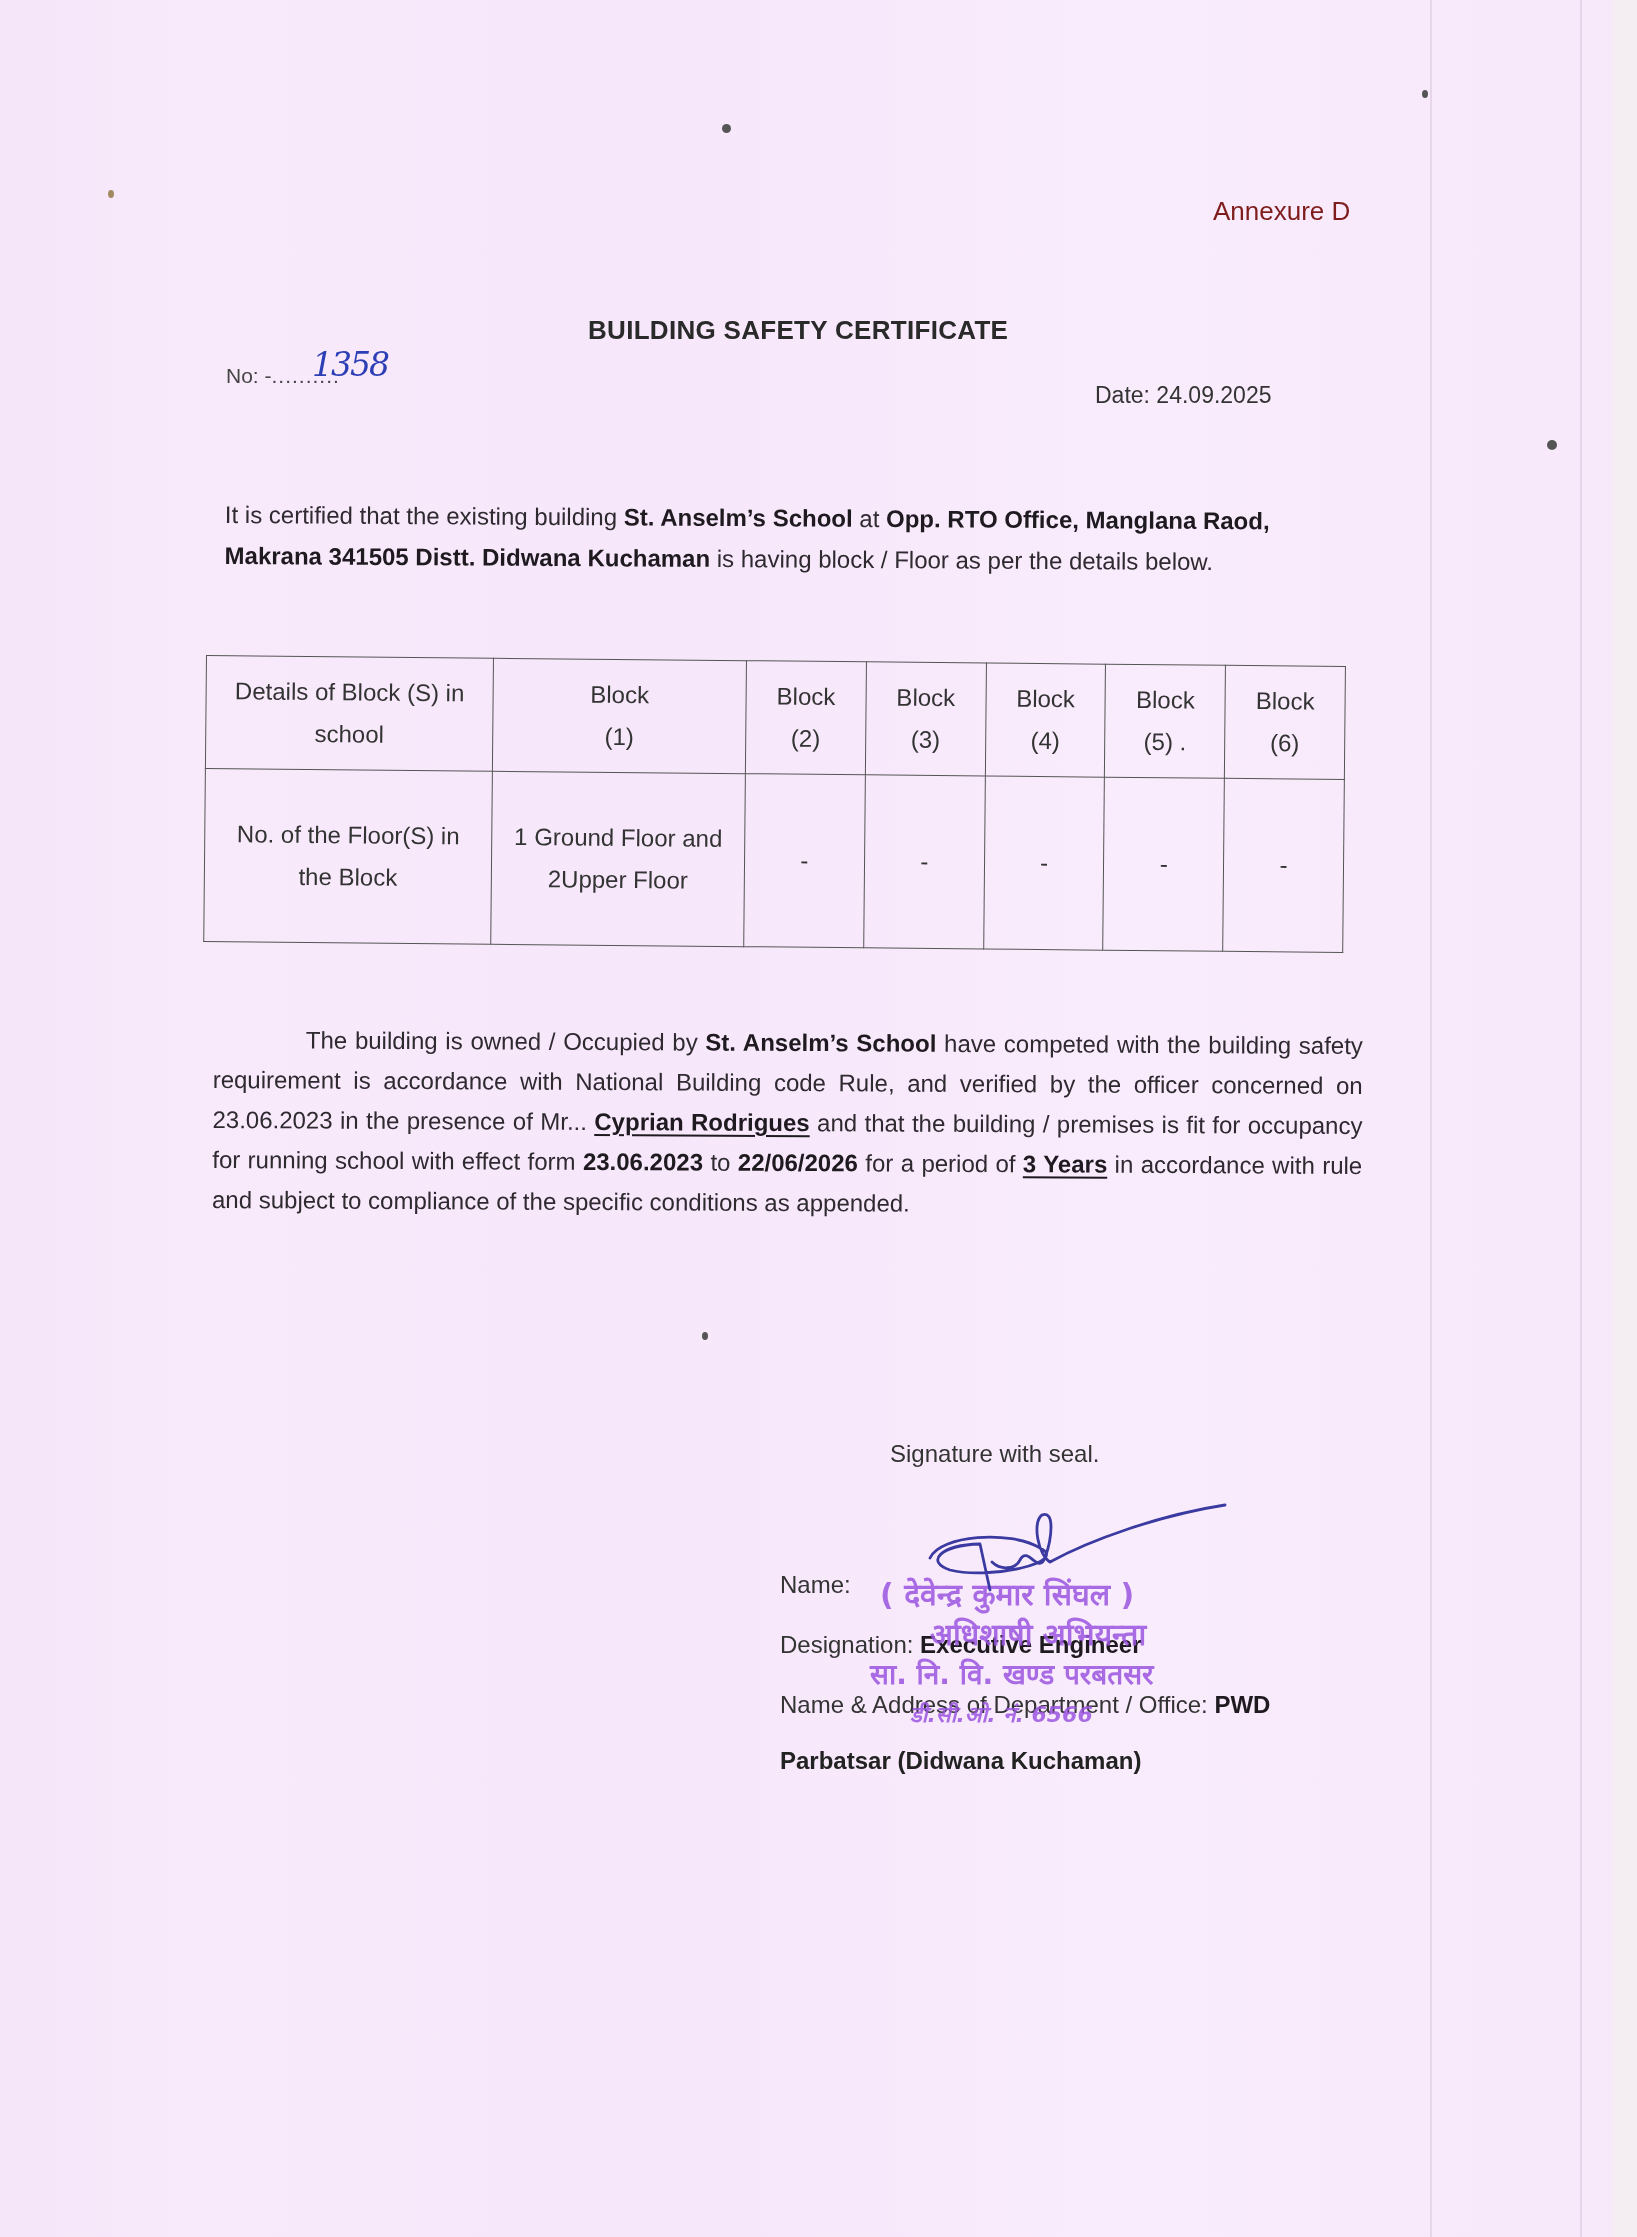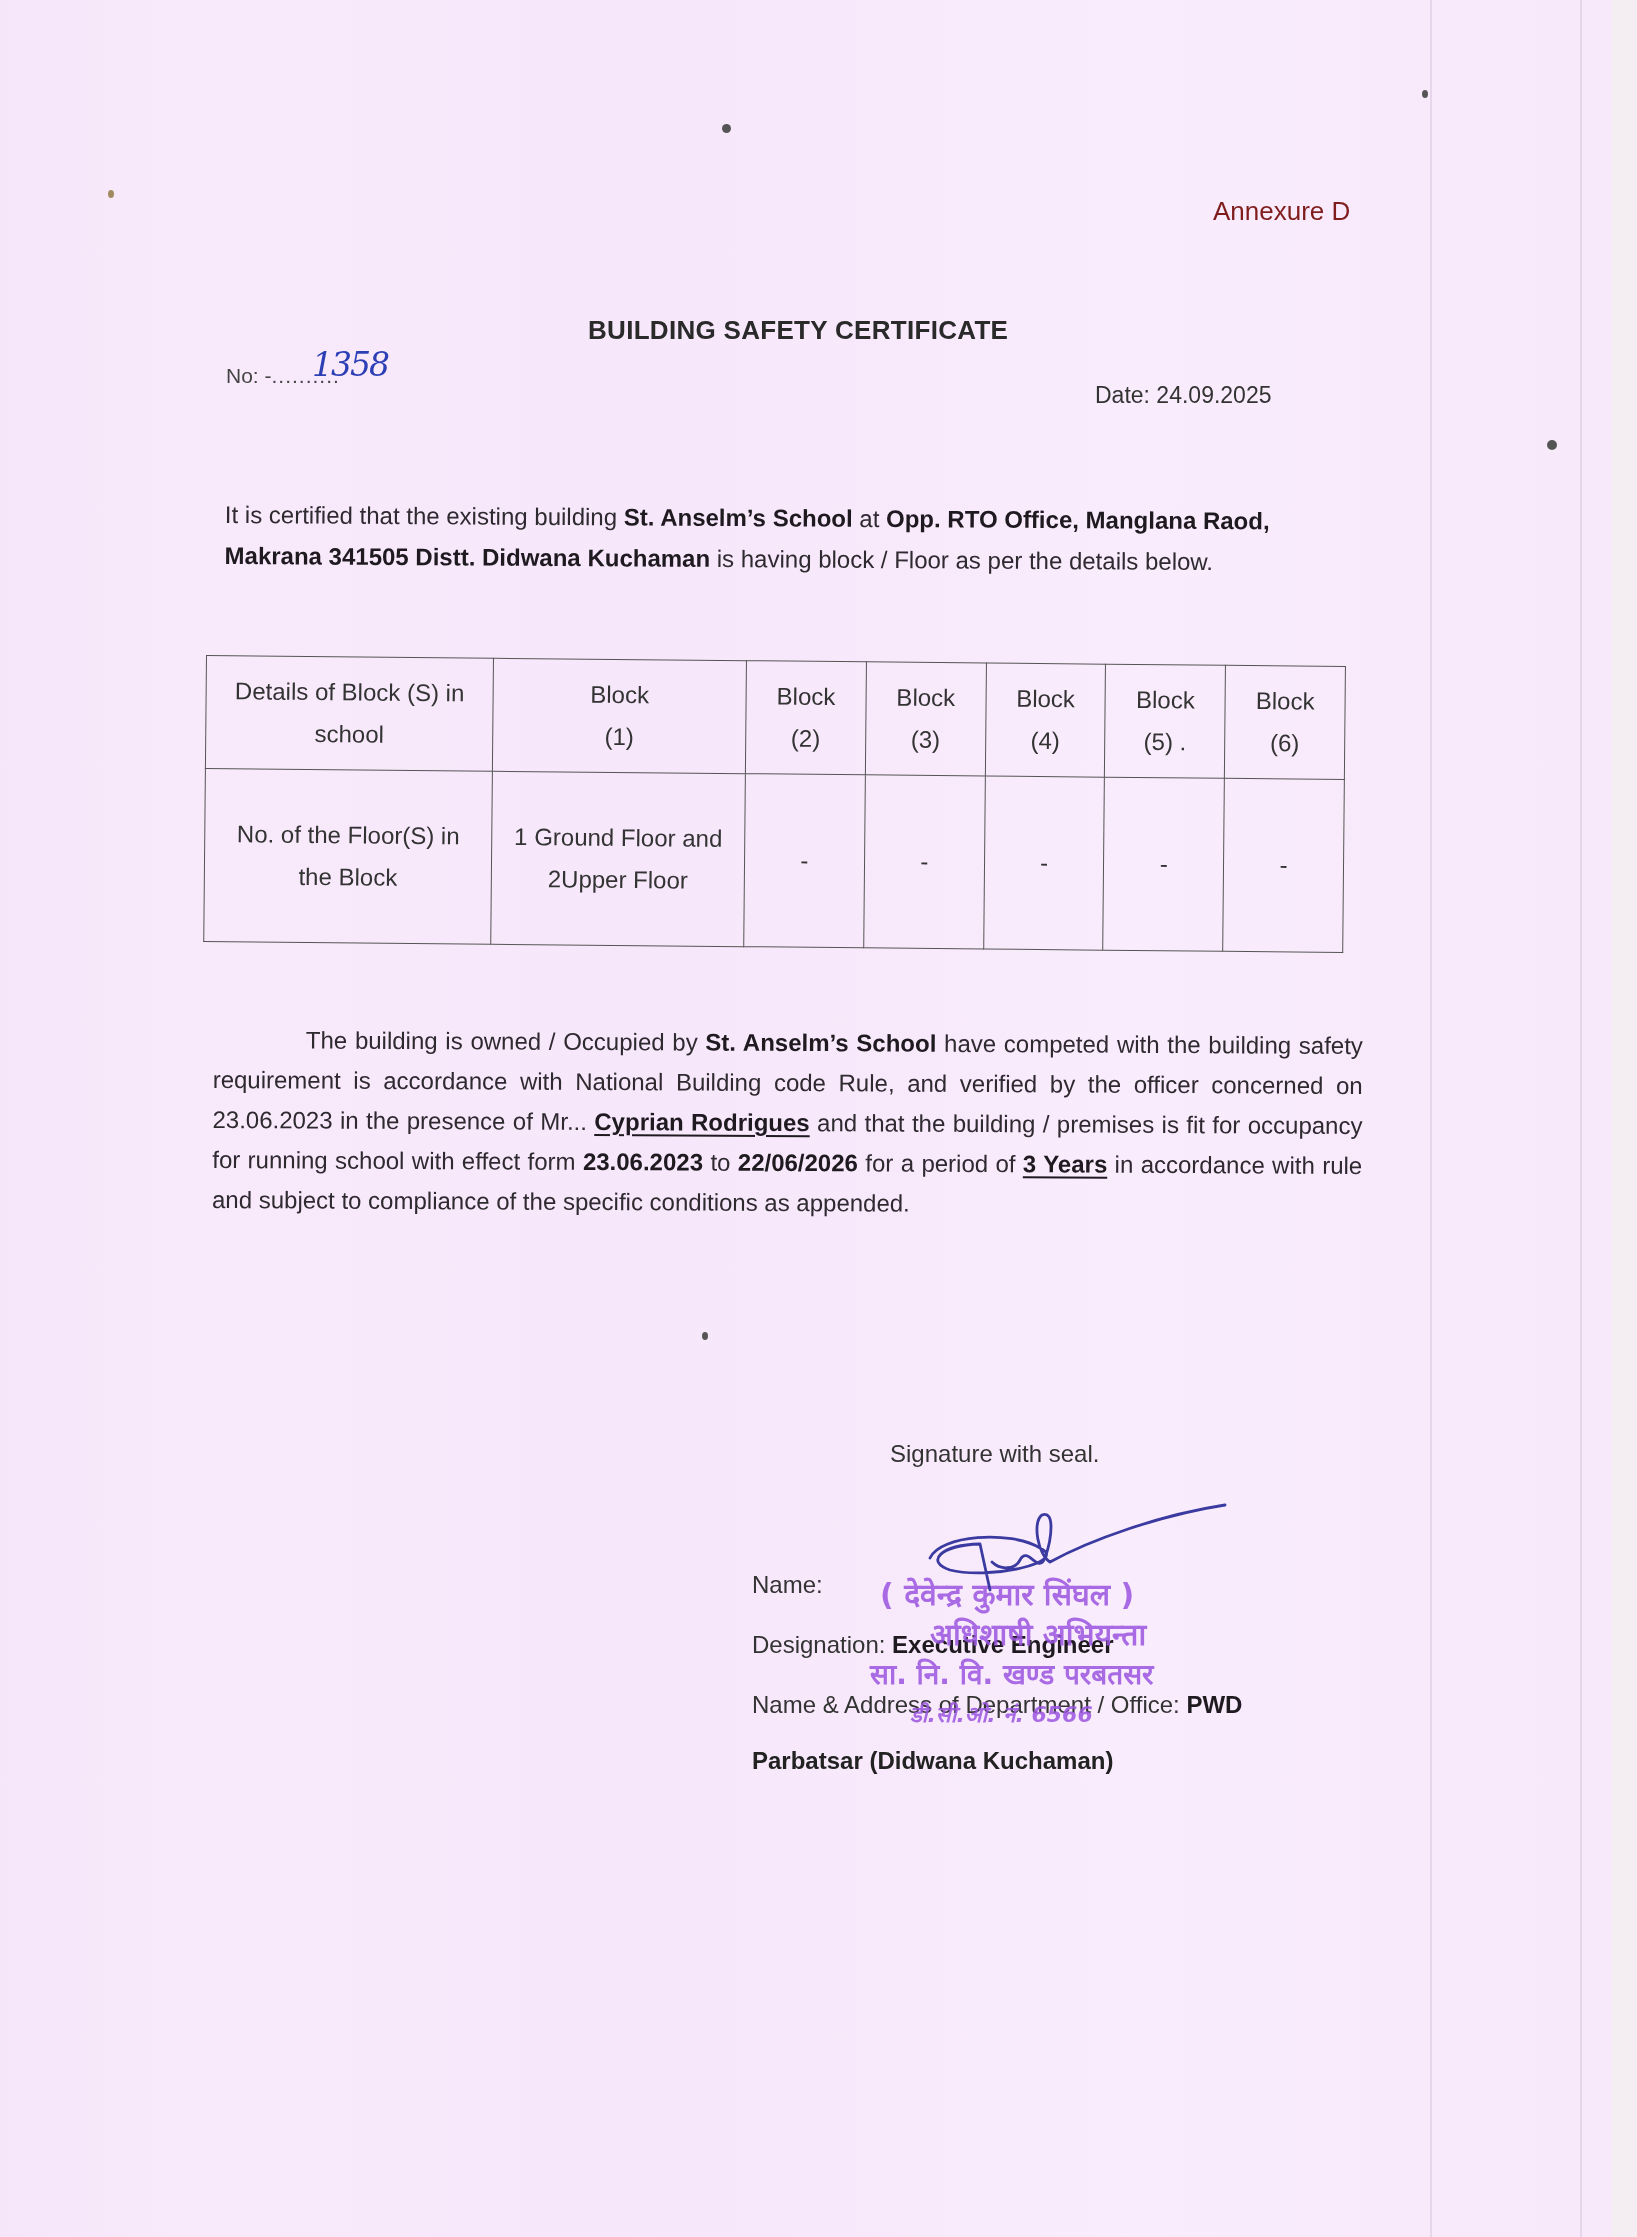--- a/index.html
+++ b/index.html
@@ -57,21 +57,21 @@
     .para2 {
       position: absolute; left: 213px; top: 996px; width: 1150px;
       font-size: 24px; line-height: 40px; color: #2e2a30; text-align: justify;
       transform: rotate(0.3deg); transform-origin: left top;
     }
     .indent { display: inline-block; width: 93px; }
     .u { text-decoration: underline; text-underline-offset: 4px; }
 
     .sigseal { position: absolute; left: 890px; top: 1440px; font-size: 24px; color: #333; }
     .sig-block { position: absolute; left: 752px; top: 1555px; font-size: 24px; color: #333; line-height: 60px; }
-    .sig-line { white-space: nowrap; }
+    .sig-line { white-space: nowrap; margin-left: 28px; }
     .sig-dept-2 { font-weight: bold; color: #222; margin-top: -4px; }
 
     .stamp {
       position: absolute; left: 870px; top: 1575px; color: #9b55e0; font-family: "DejaVu Sans", sans-serif;
       font-weight: bold; opacity: 0.85; line-height: 40px; pointer-events: none;
     }
     .stamp div { white-space: nowrap; }
     .stamp .s1 { font-size: 30px; margin-left: 10px; }
     .stamp .s2 { font-size: 30px; margin-left: 60px; }
     .stamp .s3 { font-size: 28px; }

